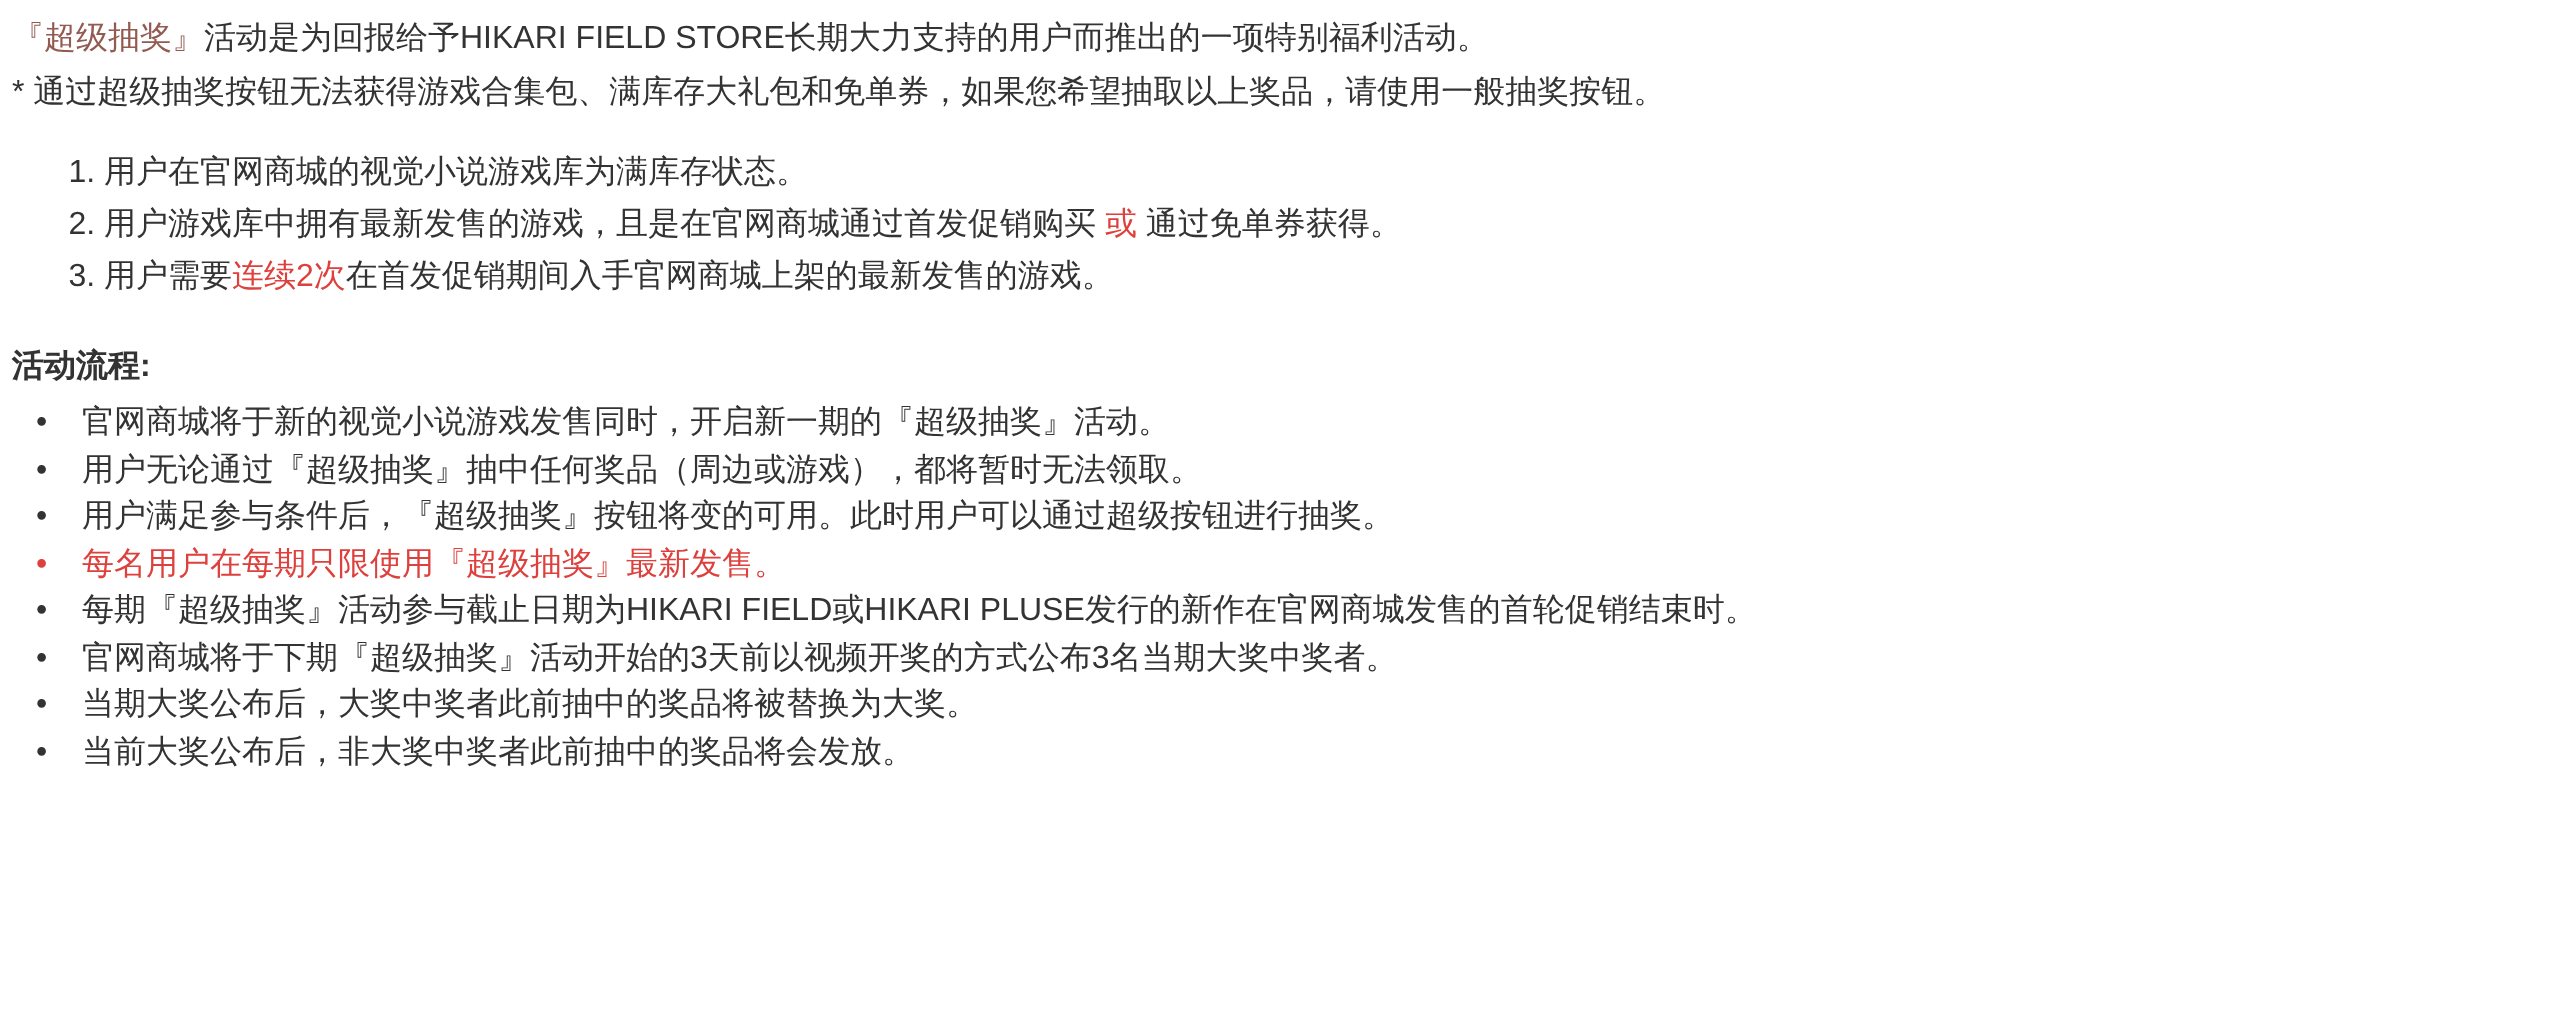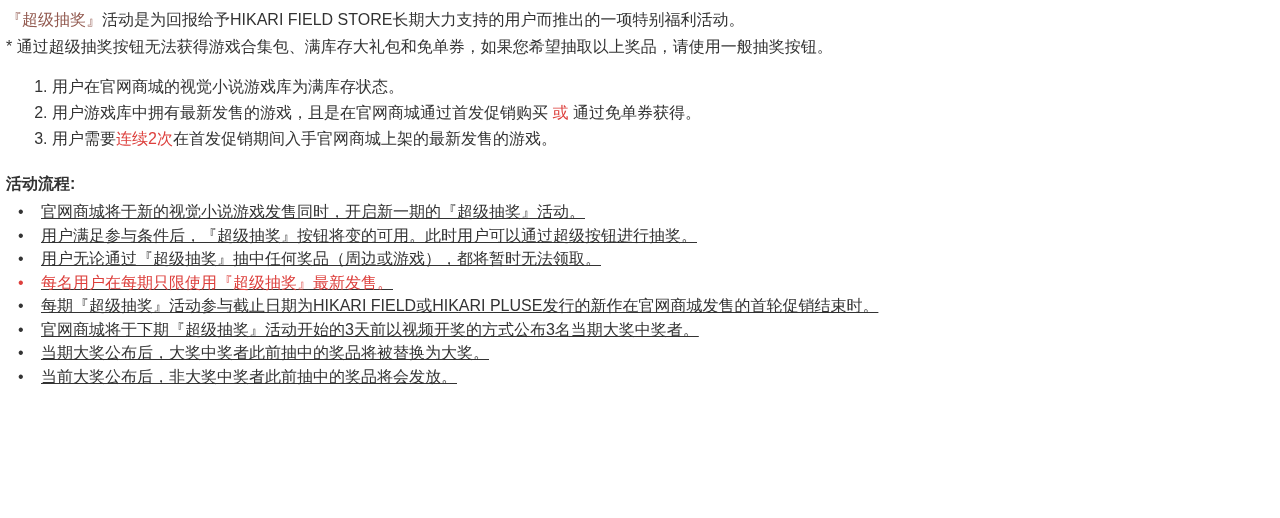--- a/index.html
+++ b/index.html
@@ -39,21 +39,20 @@
   ol.cond-list li {
     line-height: 26px;
   }
   .notes-block {
     margin-top: 14px;
   }
   ul.proc-list {
     list-style: none;
     margin: 2px 0 0 0;
     padding: 0;
-    text-decoration: underline;
   }
   ul.proc-list li {
     position: relative;
     padding-left: 35px;
     line-height: 23.5px;
   }
   ul.proc-list li::before {
     content: "\2022";
     position: absolute;
     left: 12px;
@@ -78,22 +77,22 @@
       <li><span>用户在官网商城的视觉小说游戏库为</span><span class="b">满库存</span><span>状态。</span></li>
       <li><span>用户游戏库中拥有</span><span class="b">最新发售</span><span>的游戏，且是在官网商城通过首发促销购买 </span><span class="b red">或</span><span> 通过免单券获得。</span></li>
       <li><span>用户需要</span><span class="b red">连续2次</span><span>在</span><span class="b">首发促销期间</span><span>入手官网商城上架的最新发售的游戏。</span></li>
     </ol>
 
 
   <h3 class="section-heading">活动流程:</h3>
 
   <ul class="proc-list">
       <li><span>官网商城将于新的视觉小说游戏发售同时，开启新一期的『超级抽奖』活动。</span></li>
+      <li><span>用户无论通过『超级抽奖』抽中任何奖品（周边或游戏），都将暂时无法领取。</span></li>
       <li><span>用户满足参与条件后，『超级抽奖』按钮将变的可用。此时用户可以通过超级按钮进行抽奖。</span></li>
-      <li><span>用户无论通过『超级抽奖』抽中任何奖品（周边或游戏），都将暂时无法领取。</span></li>
       <li class="red-item"><span>每名用户在每期只限使用『超级抽奖』最新发售。</span></li>
       <li><span>每期『超级抽奖』活动参与截止日期为HIKARI FIELD或HIKARI PLUSE发行的新作在官网商城发售的首轮促销结束时。</span></li>
       <li><span>官网商城将于下期『超级抽奖』活动开始的3天前以视频开奖的方式公布3名当期大奖中奖者。</span></li>
       <li><span>当期大奖公布后，大奖中奖者此前抽中的奖品将被替换为大奖。</span></li>
       <li><span>当前大奖公布后，非大奖中奖者此前抽中的奖品将会发放。</span></li>
     </ul>
 
 </div>
 
 </body></html>

